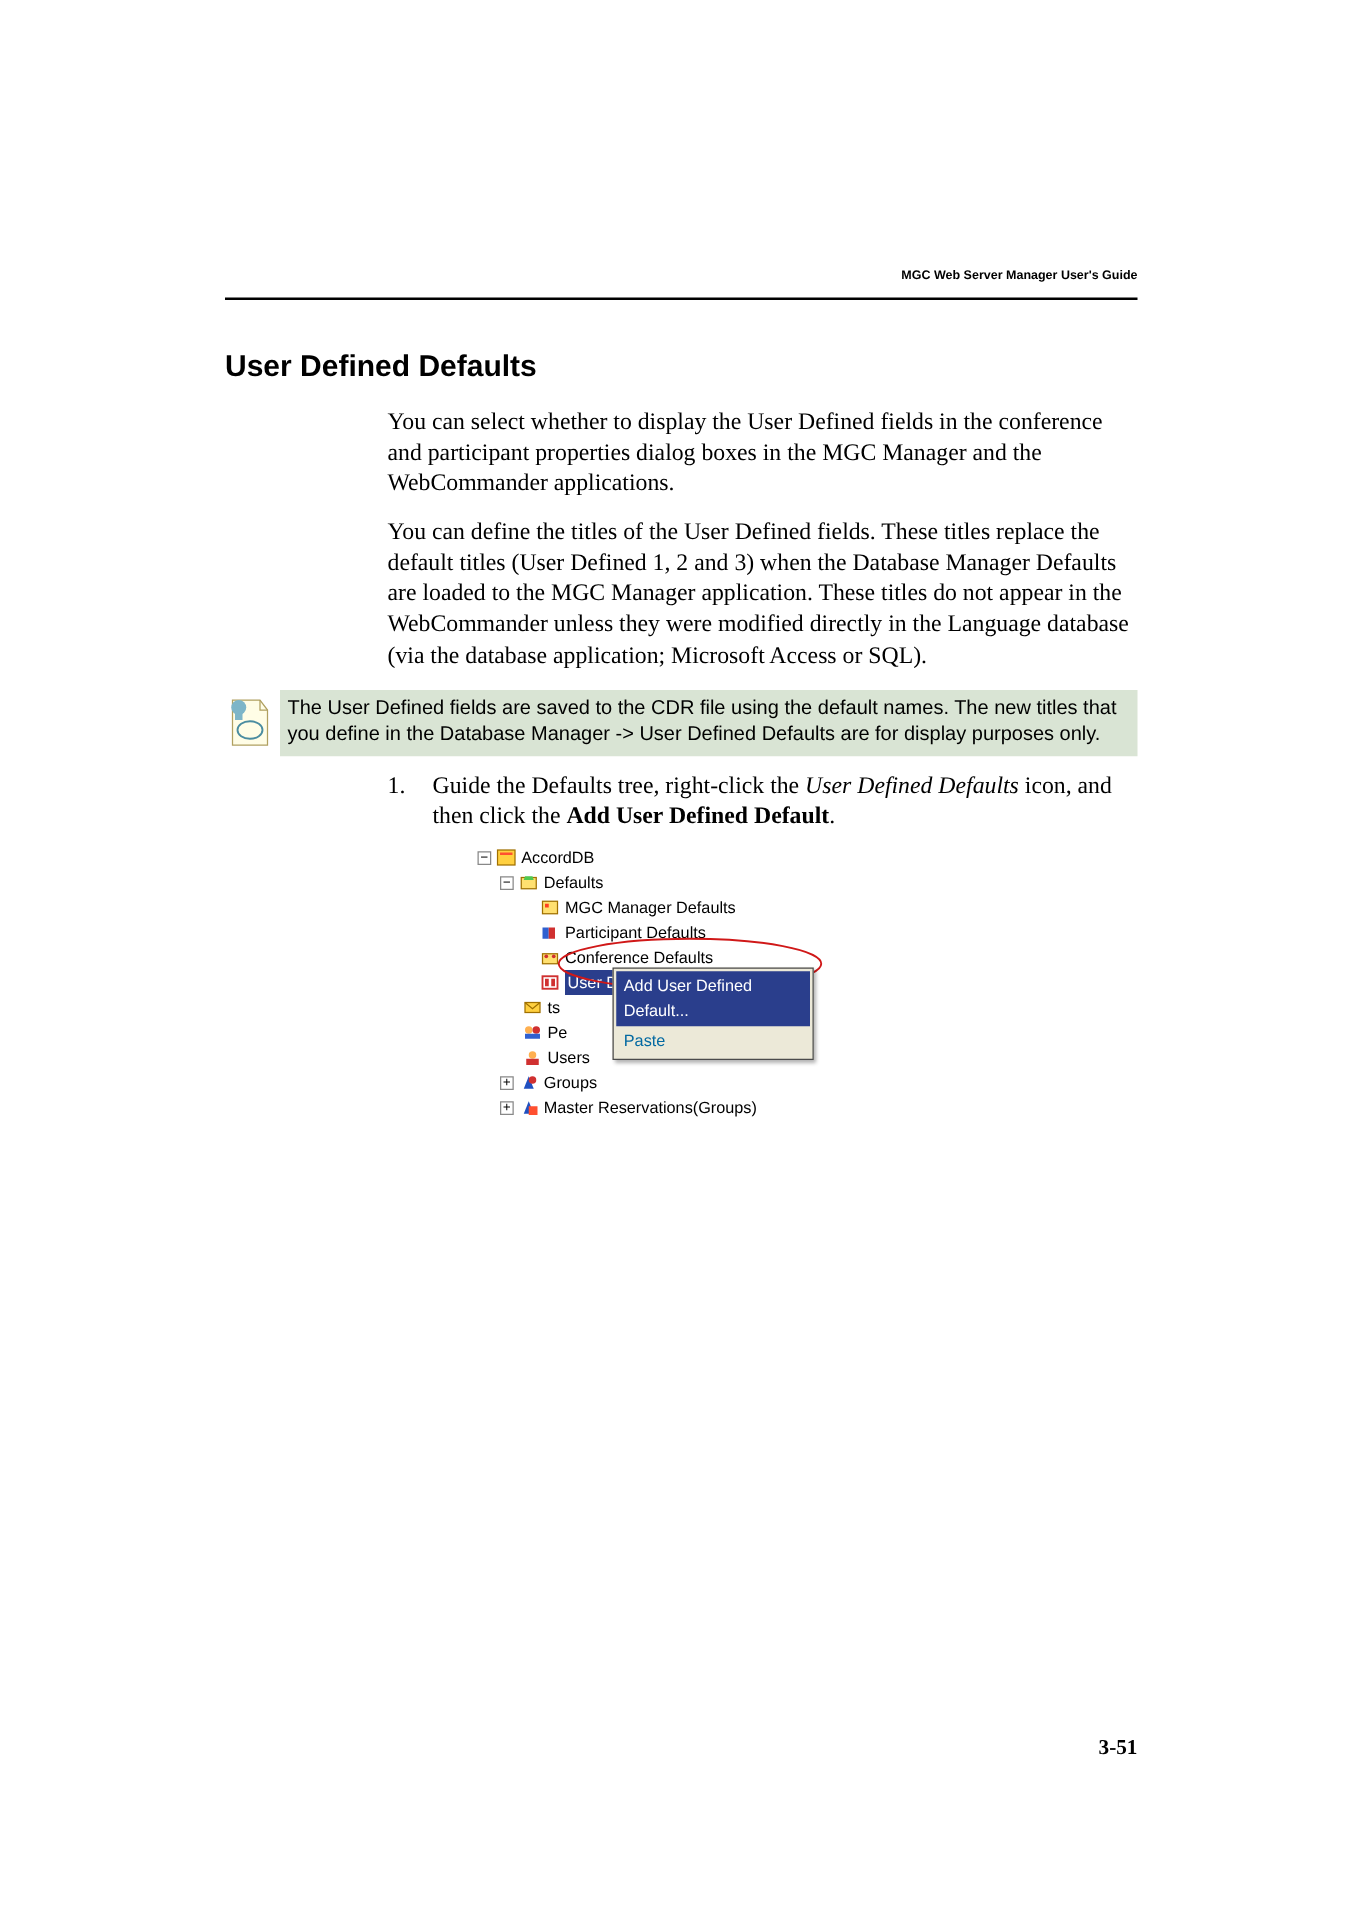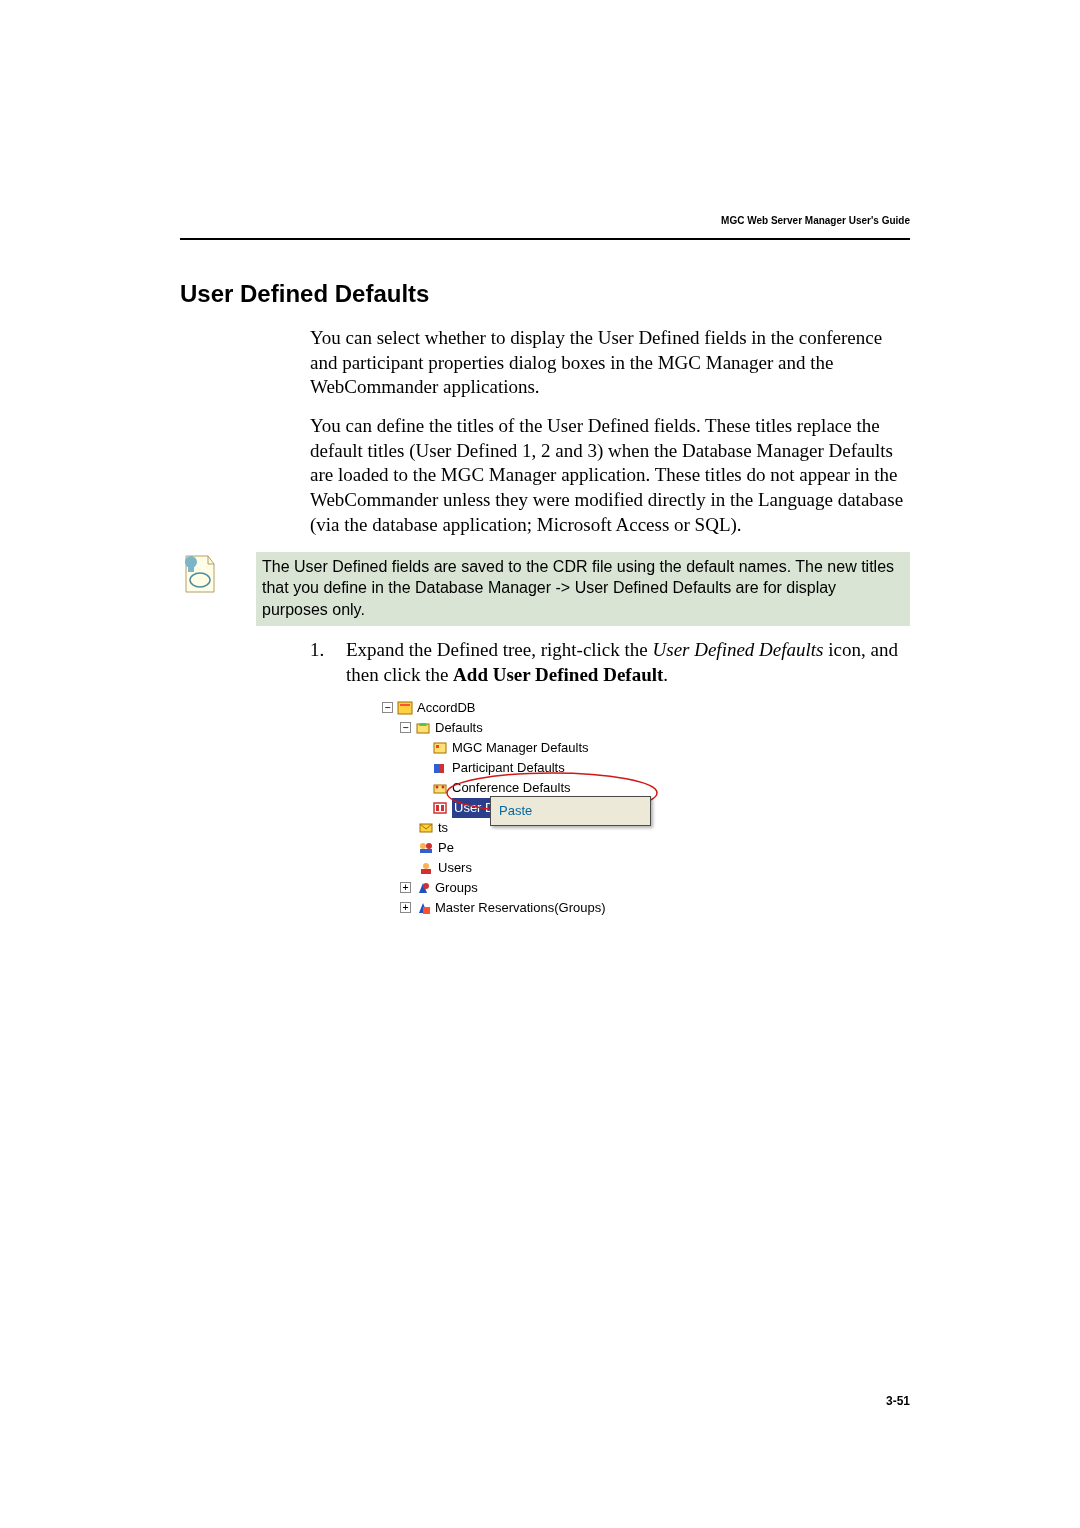--- a/index.html
+++ b/index.html
@@ -42,22 +42,21 @@
     margin-left: 130px;
     font-size: 19px;
     line-height: 1.3;
   }
   .body-indent p {
     margin: 11px 0 14px 0;
   }
   .note-block {
     display: flex;
     margin: 8px 0 12px 0;
-    align-items: flex-start;
-    gap: 32px;
+    align-items: center;
   }
   .note-icon {
     width: 36px;
     height: 44px;
     flex: 0 0 36px;
     margin-right: 8px;
     position: relative;
   }
   .note-icon svg { display:block; }
   .note-text {
@@ -154,23 +153,23 @@
   }
   .red-oval {
     position: absolute;
     pointer-events: none;
     z-index: 2;
   }
   .page-number {
     position: absolute;
     bottom: 120px;
     right: 170px;
-    font-family: Liberation Sans, sans-serif;
+    font-family: Liberation Serif, serif;
     font-weight: bold;
-    font-size: 12px;
+    font-size: 17px;
   }
 </style>
 </head>
 <body>
 
 <div class="page">
   <div class="header-right">MGC Web Server Manager User's Guide</div>
   <div class="hr"></div>
 
   <h2 class="section-title">User Defined Defaults</h2>
@@ -190,21 +189,21 @@
         <ellipse cx="20" cy="28" rx="10" ry="7" fill="none" stroke="#4a8ca0" stroke-width="1.5"></ellipse>
       </svg>
     </div>
     <div class="note-text">The User Defined fields are saved to the CDR file using the default names. The new titles that you define in the Database Manager -&gt; User Defined Defaults are for display purposes only.</div>
   </div>
 
   <div class="body-indent">
     <ol class="steps">
       <li>
         <span class="num">1.</span>
-        <span>Expand the Defined tree, right-click the </span><span class="italic">User Defined Defaults</span><span> icon, and then click the </span><span class="bold">Add User Defined Default</span><span>.</span>
+        <span>Guide the Defaults tree, right-click the </span><span class="italic">User Defined Defaults</span><span> icon, and then click the </span><span class="bold">Add User Defined Default</span><span>.</span>
 
         <div class="tree-container">
 
           <svg class="red-oval" style="left:60px; top:70px;" width="220" height="50">
             <ellipse cx="110" cy="25" rx="105" ry="20" fill="none" stroke="#d01818" stroke-width="1.5"></ellipse>
           </svg>
 
           <div class="tree-row">
             <span class="exp">−</span>
             <span class="ticon">
@@ -316,20 +315,21 @@
             <span class="ticon">
               <svg viewBox="0 0 16 14">
                   <path d="M8 2 L4 12 L12 12 Z" fill="#2050c0"></path>
                   <rect x="8" y="6" width="7" height="7" fill="#ff5030"></rect>
                 </svg>
             </span>
             <span class="lbl">Master Reservations(Groups)</span>
           </div>
 
           <div class="menu">
+            <div class="mi hl">Add User Defined Default...</div>
             <div class="mi">Paste</div>
           </div>
         </div>
       </li>
     </ol>
   </div>
 </div>
 
 <div class="page-number">3-51</div>
 

